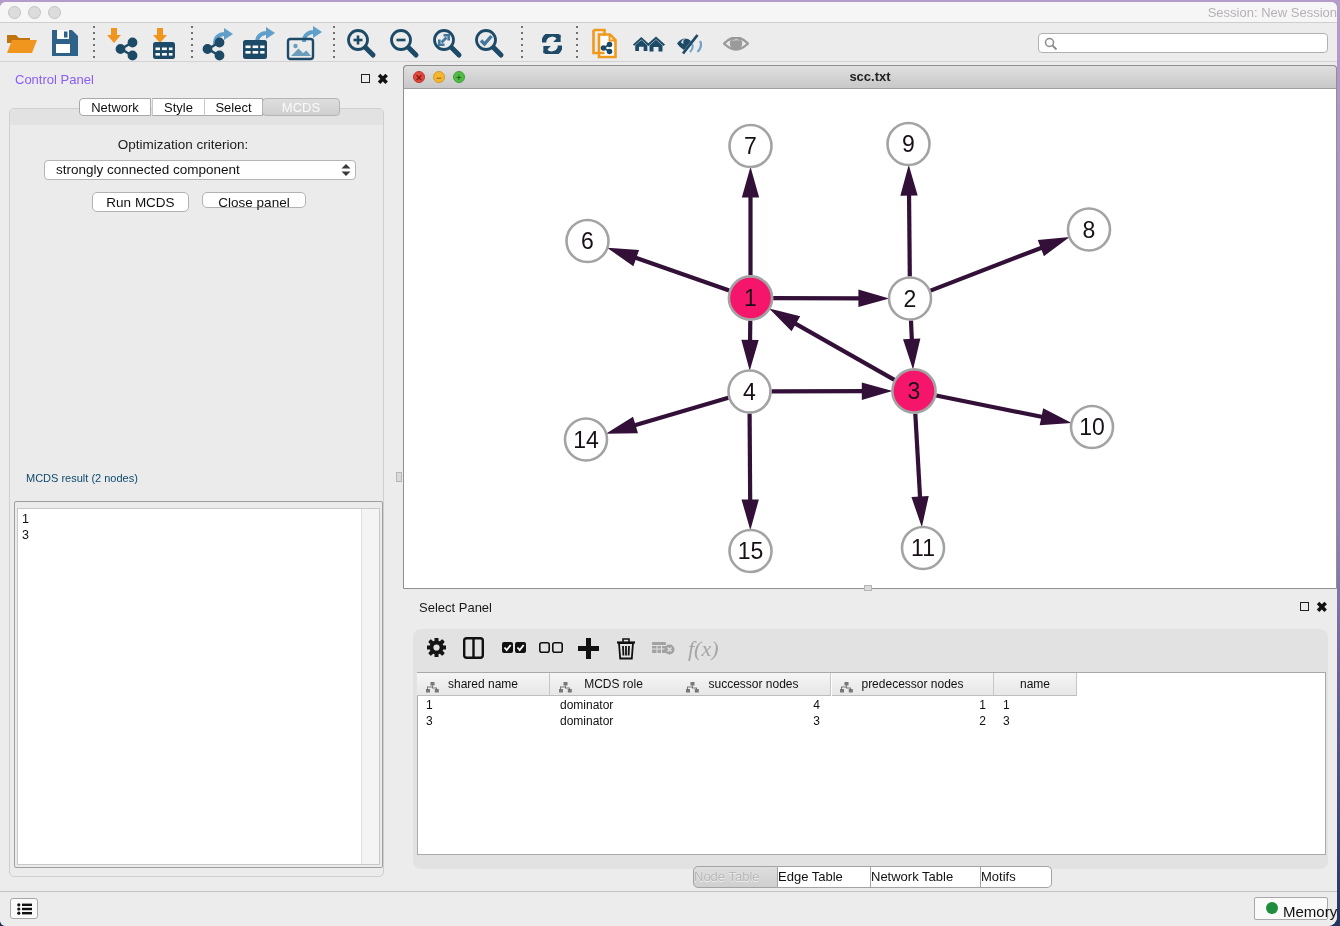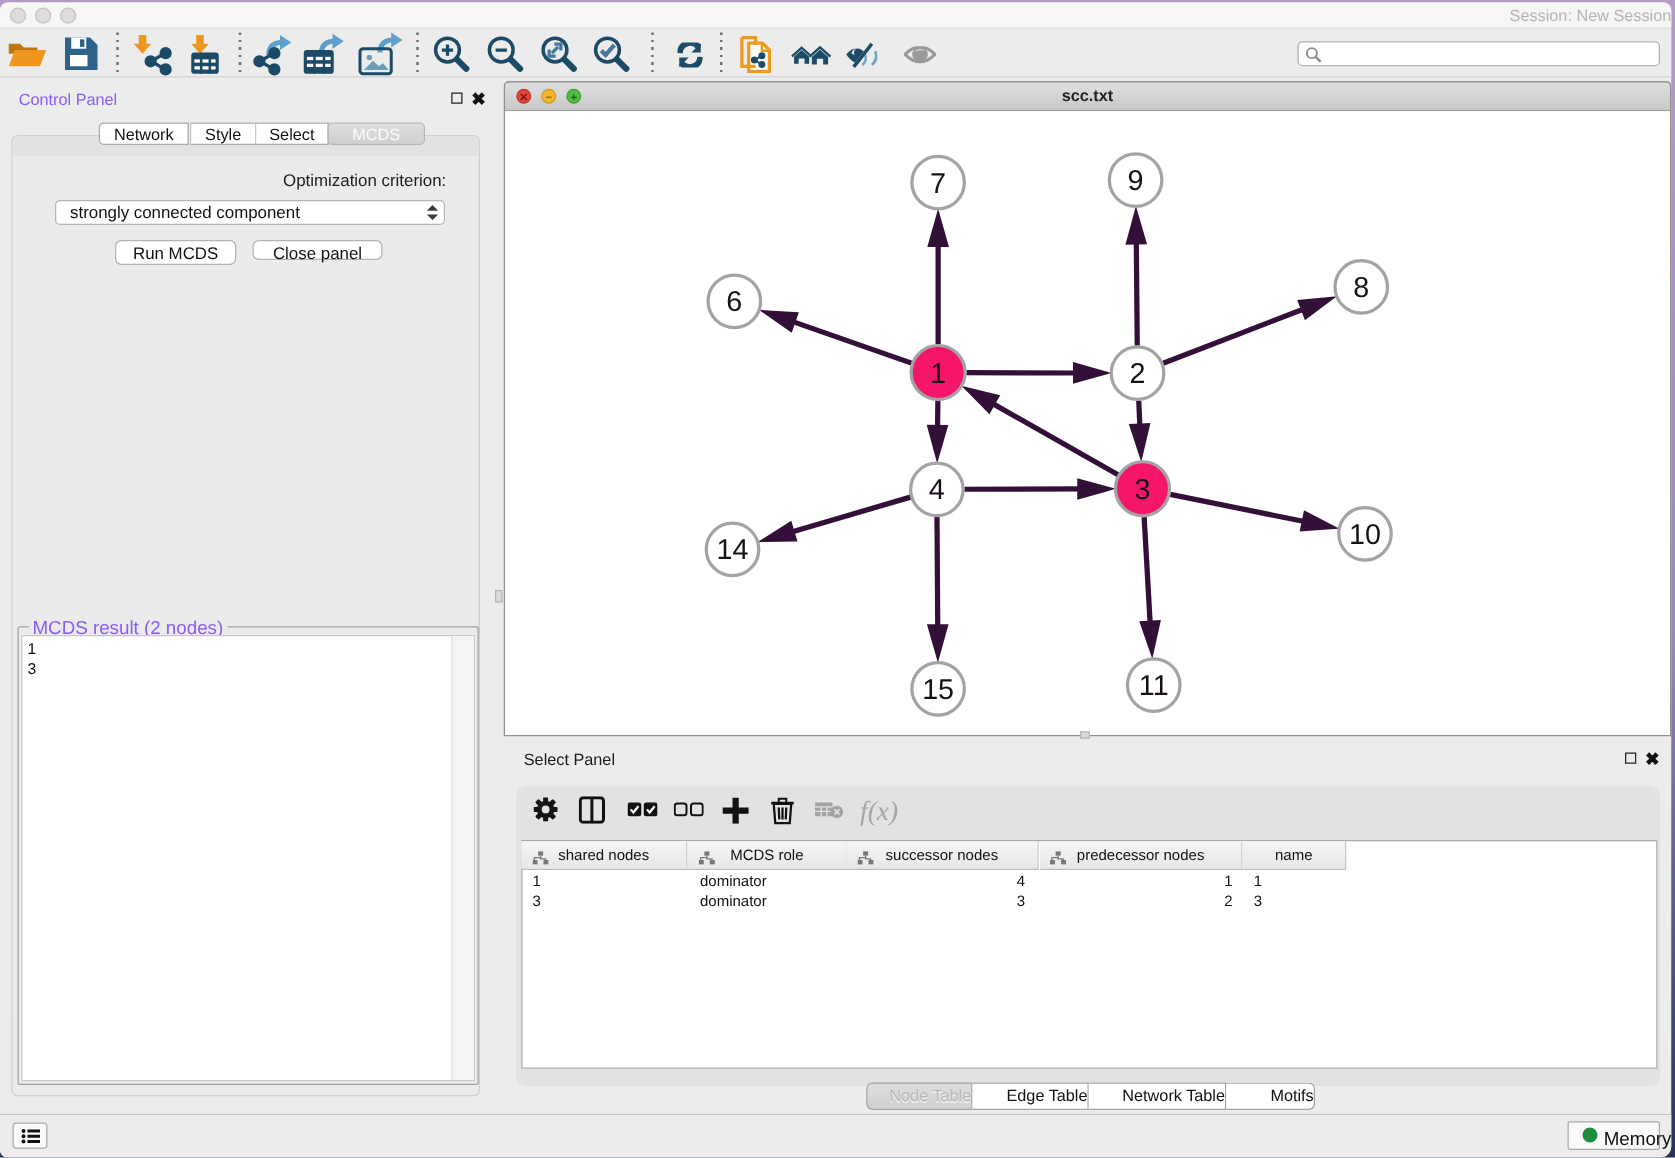--- a/index.html
+++ b/index.html
@@ -20,21 +20,21 @@
 .btn{position:absolute;background:#fff;border:1px solid #b2b2b2;border-radius:5px;font-size:13.5px;color:#111;text-align:center}
 
 #netwin{position:absolute;left:403px;top:65px;width:934px;height:524px;background:#fff;border:1px solid #909090;border-radius:4px 4px 0 0}
 #nettitle{position:absolute;left:403px;top:65px;width:934px;height:24px;background:linear-gradient(#dfdfdf,#c8c8c8);border:1px solid #909090;border-bottom:1px solid #9e9e9e;border-radius:4px 4px 0 0}
 .tfl{position:absolute;top:71px;width:12px;height:12px;border-radius:50%;font-size:9px;font-weight:bold;text-align:center;line-height:12px}
 
 #tp-inner{position:absolute;left:413px;top:629px;width:915px;height:240px;background:#e2e2e2;border-radius:8px}
 #tbox{position:absolute;left:417px;top:672px;width:909px;height:183px;background:#fff;border:1px solid #a9a9a9}
 .th{position:absolute;top:673px;height:23px;background:linear-gradient(#f5f5f5,#e7e7e7);border-right:1px solid #c6c6c6;border-bottom:1px solid #bdbdbd;font-size:12px;color:#111;text-align:center;line-height:23px}
 .td{position:absolute;font-size:12px;color:#111;height:16px;line-height:16px}
-.btab{position:absolute;top:866px;height:22px;background:#fff;border:1px solid #a3a3a3;font-size:13px;color:#111;text-align:right;line-height:20px}
+.btab{position:absolute;top:866px;height:22px;background:#fff;border:1px solid #a3a3a3;font-size:13px;color:#111;text-align:left;line-height:20px}
 
 #statusbar{position:absolute;left:0;top:891px;width:1337px;height:35px;background:#ececec;border-top:1px solid #c3c3c3;border-radius:0 0 9px 6px}
 </style></head><body>
 <div id="win"></div>
 <div id="titlebar"></div>
 <div class="tl" style="left:8px"></div>
 <div class="tl" style="left:28px"></div>
 <div class="tl" style="left:48px"></div>
 <div id="wtitle">Session: New Session</div>
 <div id="toolbar"></div>
@@ -202,31 +202,31 @@
 
 <div id="cp-title">Control Panel</div>
 <div class="maxico" style="left:361px;top:74px"></div>
 <div class="closeico" style="left:377px;top:74px">✖</div>
 <div class="panebox" style="left:9px;top:108px;width:375px;height:769px"></div>
 <div class="abs" style="left:10px;top:109px;width:373px;height:16px;background:#e2e2e2;border-radius:4px 4px 0 0"></div>
 <div class="tabseg" style="left:79px;width:72px;border-radius:4px 0 0 4px">Network</div>
 <div class="tabseg" style="left:152px;width:53px;border-left:1px solid #c9c9c9">Style</div>
 <div class="tabseg" style="left:204px;width:59px;border-left:1px solid #c9c9c9">Select</div>
 <div class="tabseg" style="left:262px;width:78px;background:linear-gradient(#dedede,#cfcfcf);color:#fafafa;border-radius:4px;border-color:#b5b5b5">MCDS</div>
-<div class="abs" style="left:9px;top:137px;width:348px;text-align:right;font-size:13.5px;color:#1c1c1c">Optimization criterion:</div>
+<div class="abs" style="left:9px;top:137px;width:348px;text-align:center;font-size:13.5px;color:#1c1c1c">Optimization criterion:</div>
 <div class="abs" style="left:44px;top:160px;width:312px;height:20px;background:#fff;border:1px solid #b5b5b5;border-radius:4px;font-size:13.5px;color:#111;line-height:18px;padding-left:11px">strongly connected component</div>
 <svg class="abs" style="left:341px;top:164px" width="10" height="12" viewBox="0 0 10 12">
     <path d="M5 0 L9.5 4.5 H0.5 Z" fill="#3a3a3a"></path>
     <path d="M5 12 L0.5 7.5 H9.5 Z" fill="#3a3a3a"></path>
   </svg>
 <div class="btn" style="left:92px;top:192px;width:97px;height:20px;line-height:19px">Run MCDS</div>
 <div class="btn" style="left:202px;top:192px;width:104px;height:16px;line-height:19px">Close panel</div>
 
 <div class="abs" style="left:14px;top:501px;width:369px;height:367px;border:1px solid #a0a0a0;border-radius:2px"></div>
-<div class="abs" style="left:23px;top:494px;background:#ebebeb;padding:0 3px;font-size:15px;color:#8b5cf6">MCDS result (2 nodes)</div>
+<div class="abs" style="left:23px;top:472px;background:#ebebeb;padding:0 3px;font-size:11px;color:#0c4a6e">MCDS result (2 nodes)</div>
 <div class="abs" style="left:17px;top:508px;width:363px;height:357px;background:#fff;border:1px solid #c8c8c8"></div>
 <div class="abs" style="left:361px;top:509px;width:18px;height:355px;background:#f4f4f4;border-left:1px solid #e0e0e0"></div>
 <div class="abs" style="left:22px;top:512px;font-size:12.5px;color:#111;line-height:15.5px">1<br>3</div>
 
 <div class="abs" style="left:396px;top:472px;width:6px;height:10px;background:#dadada;border:1px solid #b5b5b5"></div>
 
 <div id="netwin"></div>
 <div id="nettitle"></div>
 <div class="tfl" style="left:413px;background:#e4473d;border:1px solid #b8362d;color:#7c1710">✕</div>
 <div class="tfl" style="left:433px;background:#f6b62f;border:1px solid #d09a22;color:#925f07">−</div>
@@ -287,21 +287,21 @@
 <text x="586.0" y="447.5" font-size="23" fill="#181018" text-anchor="middle">14</text>
 <circle cx="750.5" cy="551.0" r="21.0" fill="#ffffff" stroke="#a3a3a3" stroke-width="2.6"></circle>
 <text x="750.5" y="559.0" font-size="23" fill="#181018" text-anchor="middle">15</text>
 </g>
 </svg>
 <div class="abs" style="left:419px;top:600px;font-size:13px;color:#1a1a1a">Select Panel</div>
 <div class="maxico" style="left:1300px;top:602px"></div>
 <div class="closeico" style="left:1316px;top:602px">✖</div>
 <div id="tp-inner"></div>
 <div id="tbox"></div>
-<div class="th" style="left:417px;width:133px">shared nodes</div>
+<div class="th" style="left:417px;width:133px">shared name</div>
 <div class="abs" style="left:426px;top:679px"><svg width="13" height="12" viewBox="0 0 13 12" style="vertical-align:-1px">
       <g fill="#777">
         <rect x="4.5" y="0" width="4" height="3.5"></rect>
         <rect x="0" y="7" width="4" height="3.5"></rect>
         <rect x="8.8" y="7" width="4" height="3.5"></rect>
         <path d="M6 3.5 h1 v2 h-5 v2 h-1 v-3 h5 z M6 5.5 h5 v3 h-1 v-2 h-4 z"></path>
       </g>
     </svg></div>
 <div class="th" style="left:550px;width:128px">MCDS role</div>
 <div class="abs" style="left:559px;top:679px"><svg width="13" height="12" viewBox="0 0 13 12" style="vertical-align:-1px">

